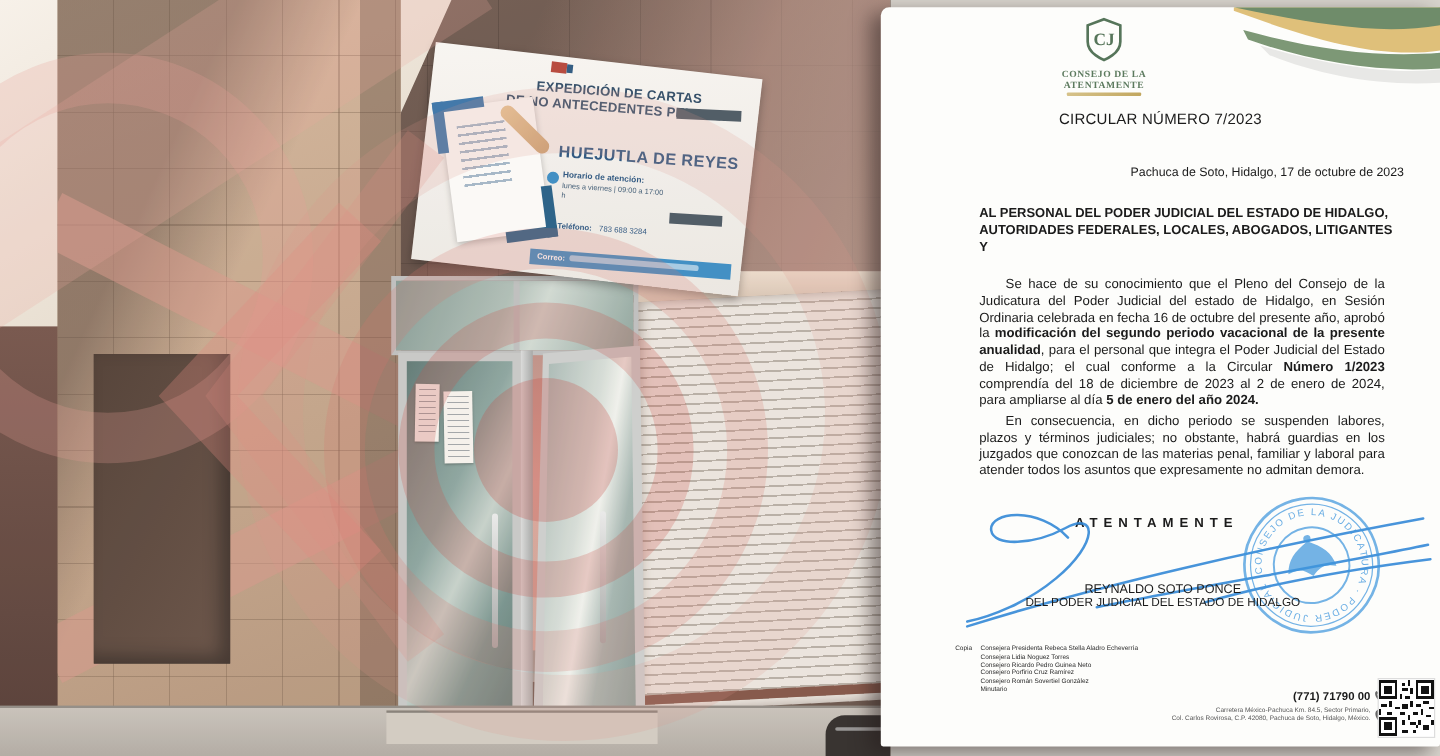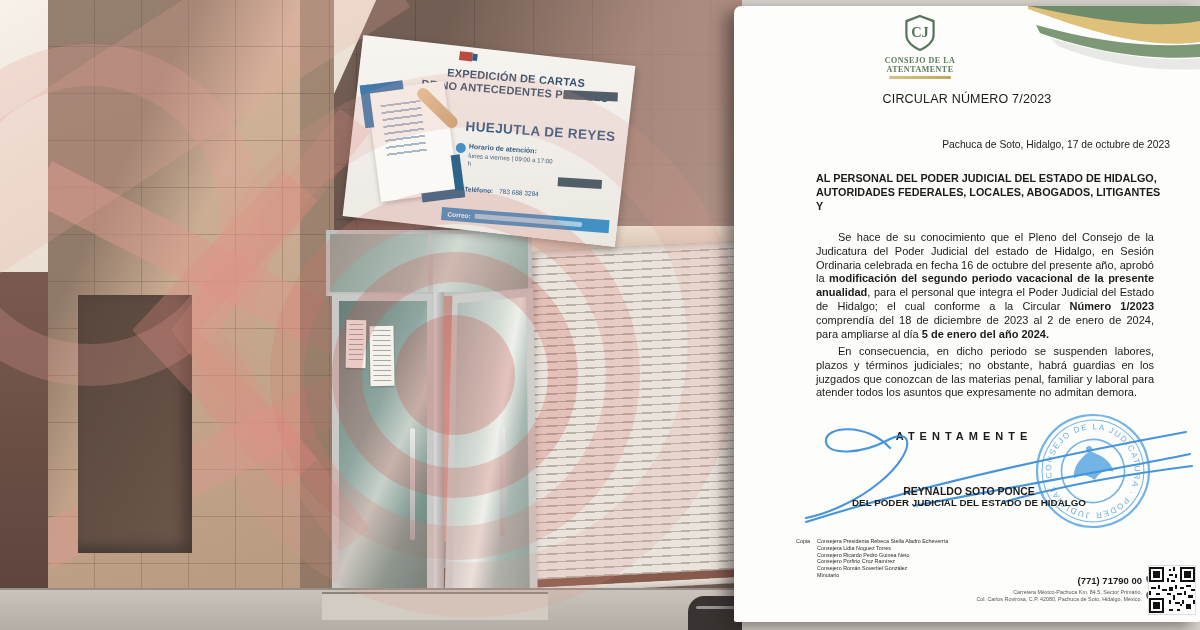--- a/index.html
+++ b/index.html
@@ -120,21 +120,21 @@
   .cj-name{font-family:"Liberation Serif","DejaVu Serif",serif;font-size:8px;font-weight:bold;color:#5c7a5e;line-height:9px;letter-spacing:.5px;}
   .cj-tag{width:62px;height:3px;margin:2px auto 0;background:linear-gradient(90deg,#d6c28a,#c2a75f);border-radius:1px;}
   .doc-title{position:absolute;left:0;top:86px;width:100%;text-align:center;font-weight:normal;font-size:12.5px;letter-spacing:.2px;}
   .dateline{position:absolute;right:30px;top:133px;font-size:10.3px;}
   .recipient{position:absolute;left:82px;top:165px;width:345px;font-weight:bold;font-size:10.8px;line-height:14px;}
   .para{position:absolute;left:82px;width:338px;font-size:11px;line-height:13.8px;text-align:justify;text-indent:22px;}
   .p1{top:225px;} .p2{top:339px;}
   .closing{position:absolute;left:60px;top:424px;width:340px;text-align:center;font-weight:bold;font-size:11px;letter-spacing:5px;}
   .sig{position:absolute;left:60px;top:410px;width:402px;height:118px;}
   .stamp{position:absolute;left:298px;top:404px;width:122px;height:122px;transform:rotate(-10deg);opacity:.9;}
-  .signer{position:absolute;left:20px;top:479px;width:430px;text-align:center;font-weight:bold;}
+  .signer{position:absolute;left:20px;top:479px;width:430px;text-align:center;font-weight:normal;}
   .signer .nm{font-size:10.5px;} .signer .tl{font-size:9.8px;line-height:11.5px;}
   .copies{position:absolute;left:62px;top:532px;display:flex;font-size:5.4px;color:#2a2a2a;line-height:6.8px;}
   .copies .lbl{margin-right:7px;}
   .footer-phone{position:absolute;right:58px;top:569px;font-weight:bold;font-size:9.5px;}
   .ficon{position:absolute;width:11px;height:11px;}
   .footer-addr{position:absolute;right:58px;top:583px;text-align:right;font-size:5.4px;color:#555;line-height:6.6px;}
   .qr{position:absolute;right:5px;top:560px;width:46px;height:48px;background:#fff;box-shadow:0 0 0 1px #ddd;}
   b{font-weight:bold;}
 </style>
 </head>

